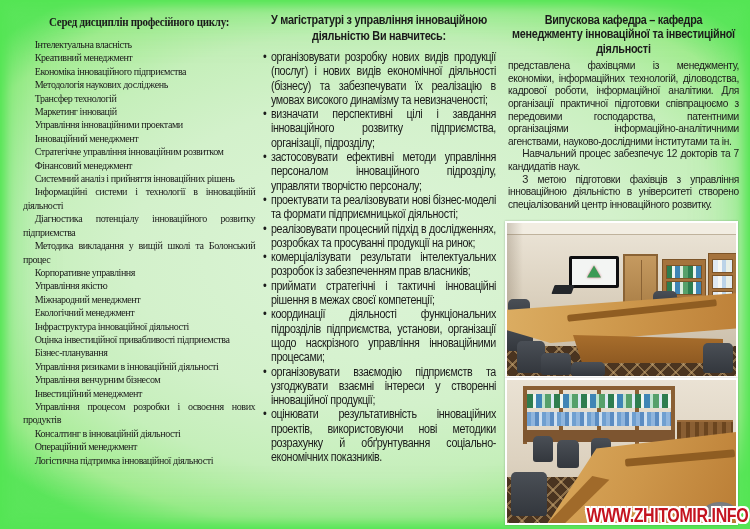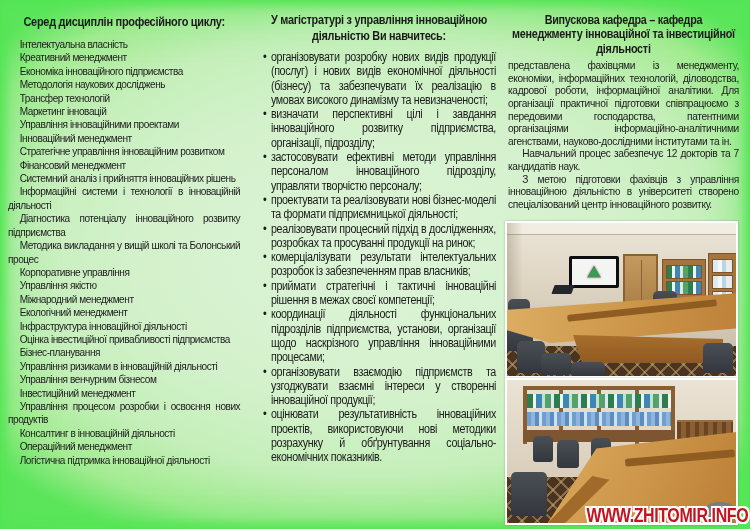--- a/index.html
+++ b/index.html
@@ -10,21 +10,21 @@
   }
   html,body{margin:0;padding:0;}
   body{width:750px;height:529px;font-family:"Liberation Sans",sans-serif;}
   .page{
     position:relative;width:750px;height:529px;overflow:hidden;color:var(--text);
     background:radial-gradient(ellipse 68% 60% at 50% 48%,
       #ddf4d8 0%, #d3f1cb 48%, #c5efba 70%, #a4ec92 88%, #6fe76a 97%, #5ce65c 100%);
     box-shadow:inset 0 0 10px 5px var(--page-edge), inset 0 0 40px 14px rgba(88,230,88,.50);
   }
   .col{position:absolute;top:15px;}
-  .col1{left:8px;}
+  .col1{left:23px;font-family:Liberation Serif, serif;}
   .col2{left:262px;top:13px;}
   .col3{left:508px;top:13px;}
   .squeeze{transform-origin:0 0;}
   .col1 .squeeze{width:258px;transform:scaleX(0.90);}
   .col2 .squeeze{width:262px;transform:scaleX(0.893);}
   .col3 .squeeze{width:258px;transform:scaleX(0.895);}
 
   .col-title{margin:0;font-weight:bold;text-align:center;letter-spacing:-0.3px;}
   .col1 .col-title{font-size:12.2px;line-height:15px;margin-bottom:8px;}
   .col2 .col-title{font-size:12.2px;line-height:15.5px;margin-bottom:6px;}

